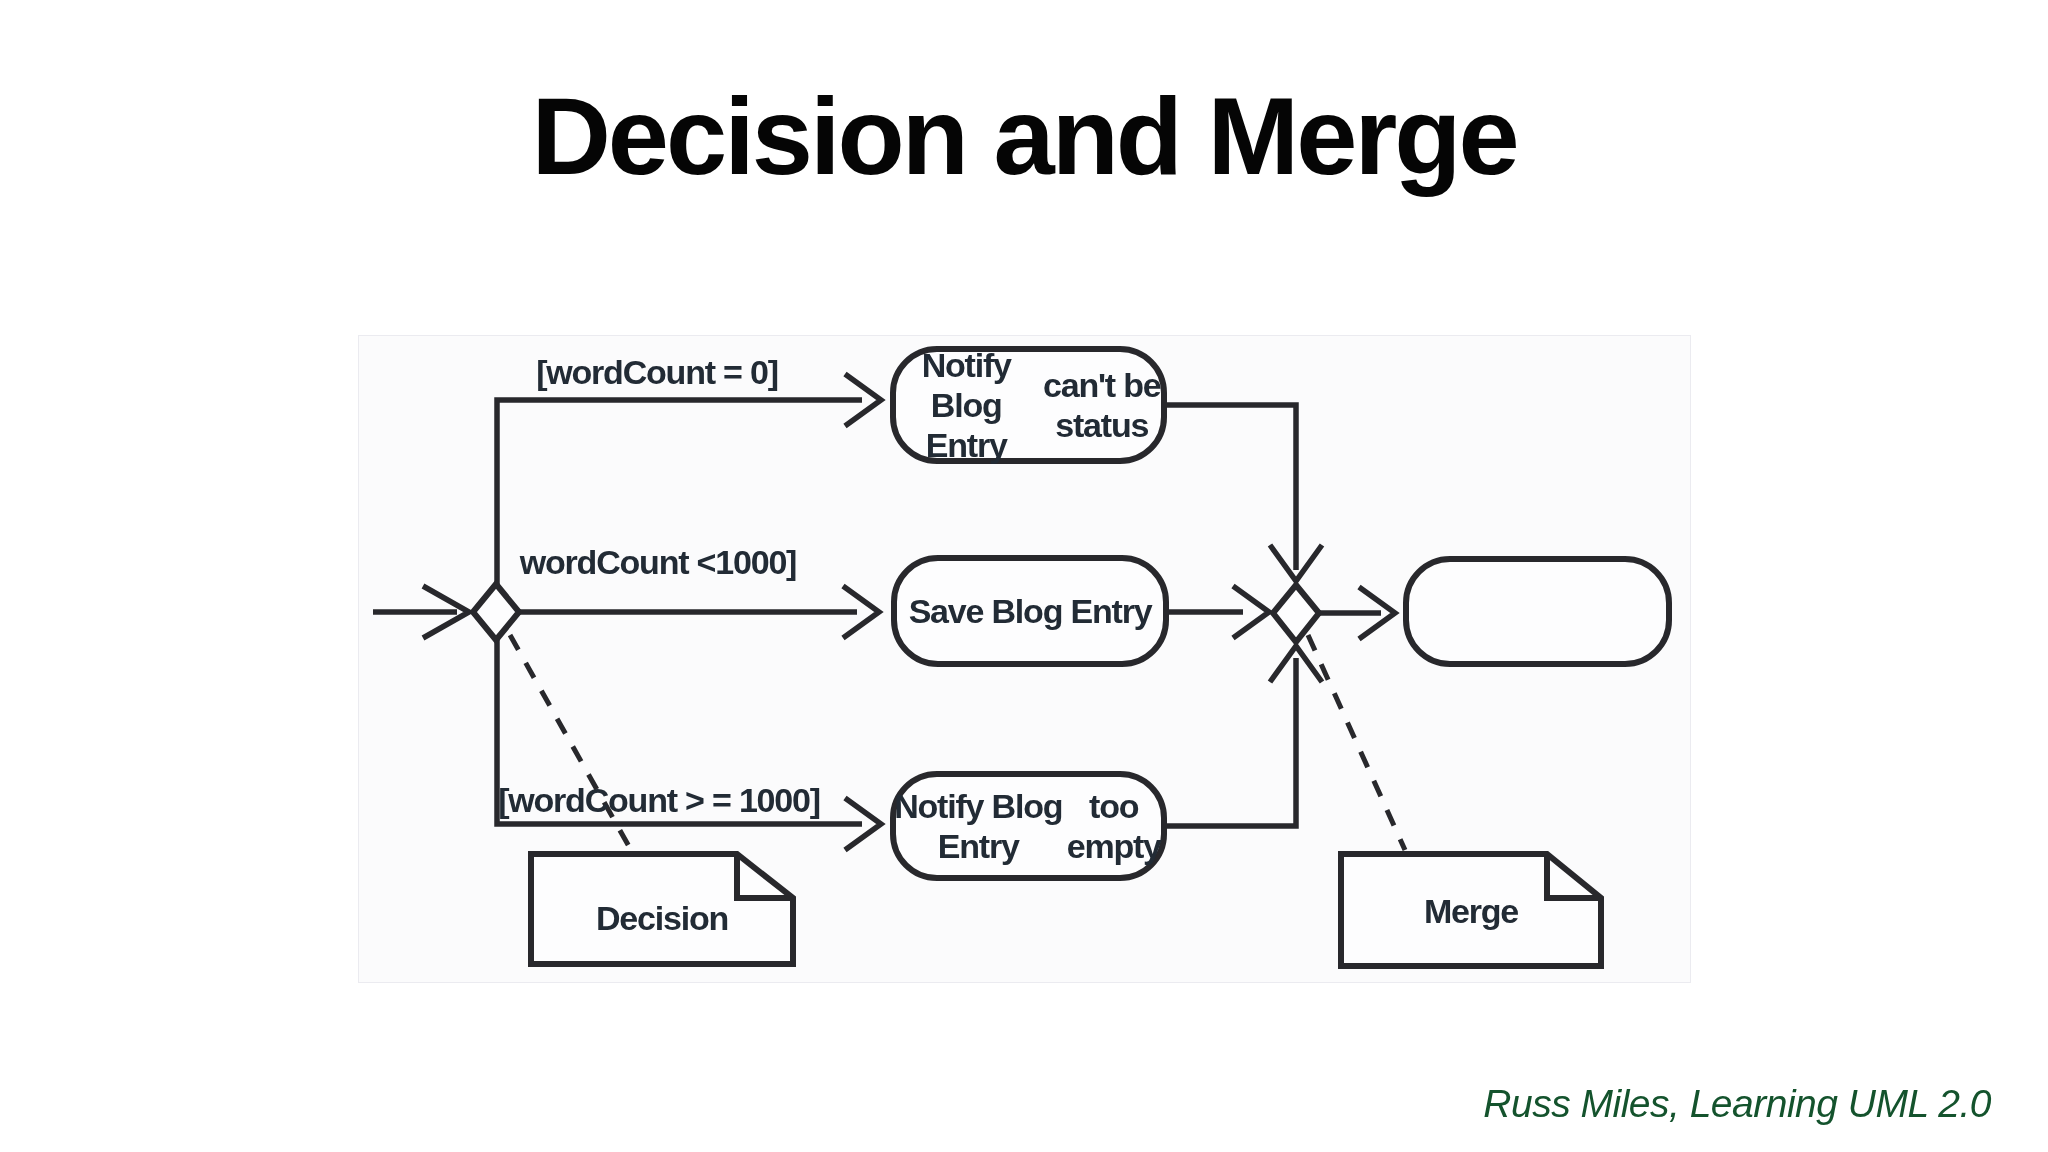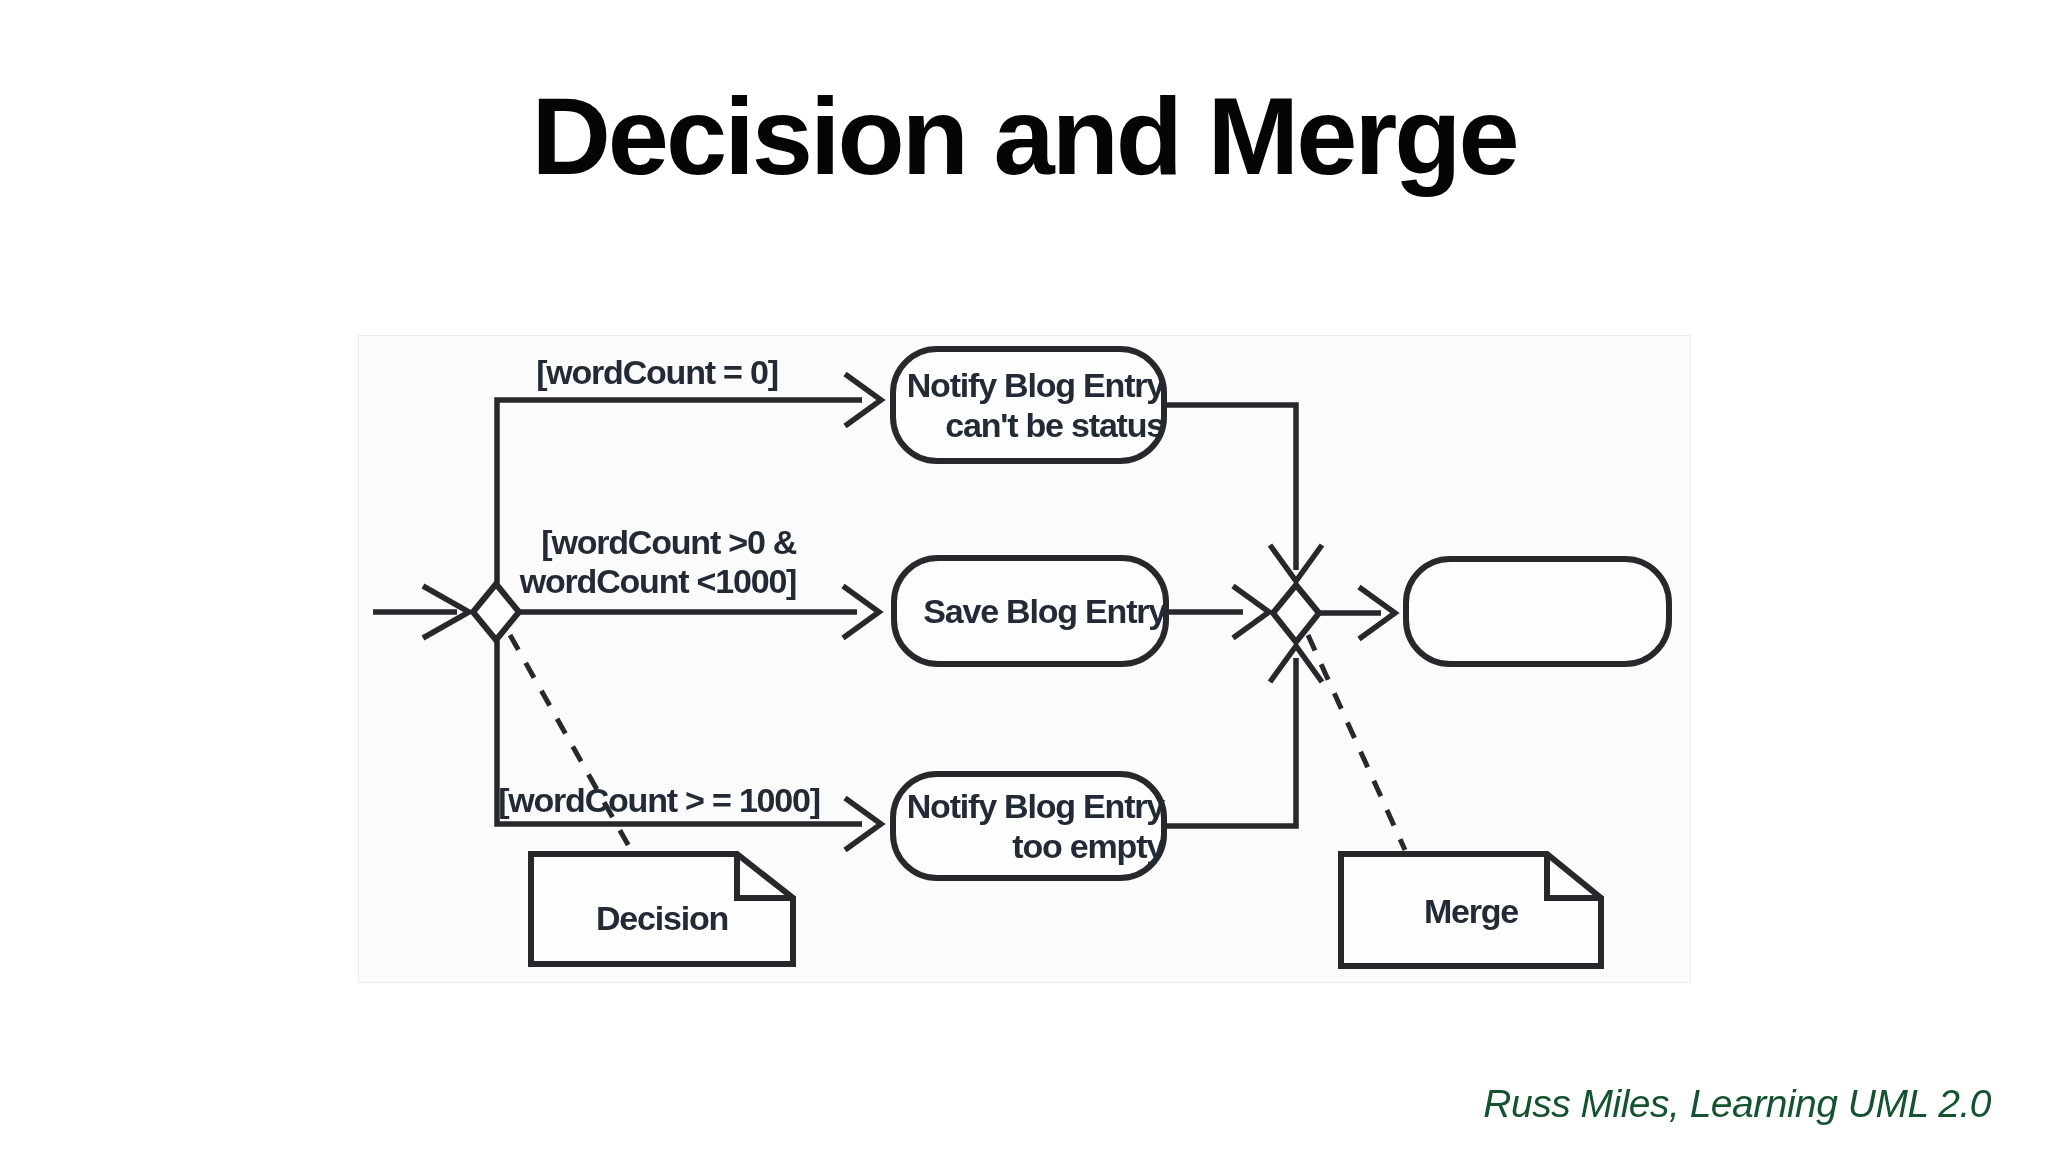--- a/index.html
+++ b/index.html
@@ -5,21 +5,21 @@
   html,body{margin:0;padding:0;background:#ffffff;}
   .slide{position:relative;width:2048px;height:1152px;background:#ffffff;overflow:hidden;
          font-family:"Liberation Sans", sans-serif;}
   .title{position:absolute;left:0;top:72px;width:100%;text-align:center;
          font-size:110px;font-weight:700;letter-spacing:-3px;color:#050505;}
   .panel{position:absolute;left:358px;top:335px;width:1333px;height:648px;
          background:#fbfbfc;border:1px solid #ebebf0;box-sizing:border-box;}
   .panel svg{position:absolute;left:0;top:0;}
   .gtext{position:absolute;transform:translate(-50%,-50%);white-space:nowrap;text-align:right;
          font-weight:700;font-size:34px;line-height:39px;letter-spacing:-1.2px;color:#222b35;}
-  .nodelabel{position:absolute;display:flex;flex-direction:column;align-items:flex-end;justify-content:center;
+  .nodelabel{position:absolute;display:flex;flex-direction:row;align-items:center;justify-content:center;
          font-weight:700;font-size:34px;line-height:40px;letter-spacing:-1.2px;color:#222b35;text-align:center;}
   .caption{position:absolute;right:57px;bottom:26px;font-style:italic;font-size:39px;
          letter-spacing:-0.5px;color:#14532d;}
 </style>
 </head>
 <body>
 
 <div class="slide">
 
   <div class="title">Decision and Merge</div>
@@ -70,21 +70,20 @@
         <path d="M172,518 H378 L434,562 V628 H172 Z"></path>
         <path d="M378,518 V562 H434" fill="none"></path>
 
         <path d="M982,518 H1188 L1242,562 V630 H982 Z"></path>
         <path d="M1188,518 V562 H1242" fill="none"></path>
       </g>
     </svg>
 
     <div class="gtext" style="left:298px;top:36px;">[wordCount = 0]</div>
     <div class="gtext" style="left:299px;top:226px;">
-      <div>[wordCount &gt;0 &amp;</div>
       <div>wordCount &lt;1000]</div>
     </div>
     <div class="gtext" style="left:300px;top:464px;">[wordCount &gt; = 1000]</div>
 
     <div class="nodelabel" style="left:534px;top:13px;width:271px;height:112px;">
       <span>Notify Blog Entry</span>
       <span>can't be status</span>
     </div>
     <div class="nodelabel" style="left:535px;top:222px;width:272px;height:106px;">
       <span>Save Blog Entry</span>

